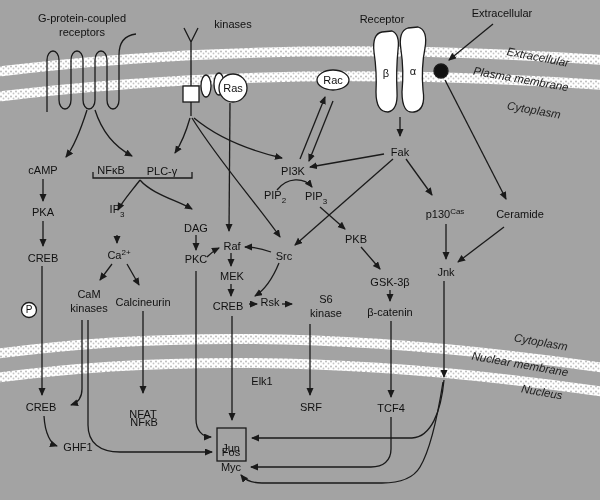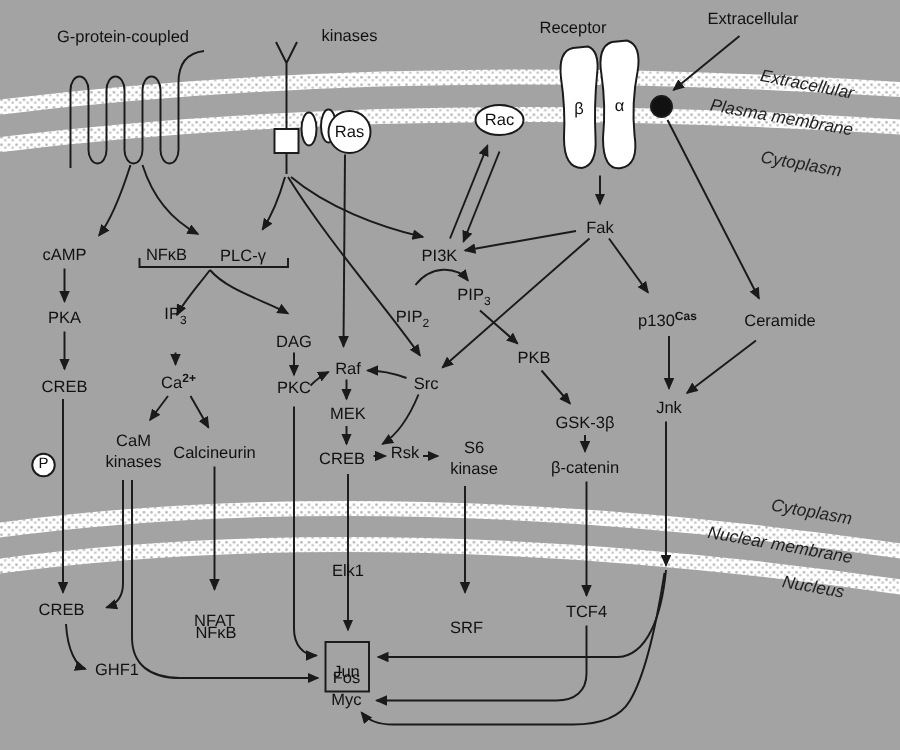--- a/index.html
+++ b/index.html
@@ -8,21 +8,21 @@
   #wires{position:absolute;left:0;top:0;}
   .lbl{position:absolute;transform:translate(-50%,-50%);white-space:nowrap;
        font-size:11px;line-height:12px;}
   .lbl2{position:absolute;transform:translate(-50%,-50%);text-align:center;
         white-space:nowrap;font-size:11px;line-height:14px;}
   .lbl2 span{display:block;}
   .mem{font-style:italic;font-size:11.5px;color:#222;}
   .r10{transform:translate(-50%,-50%) rotate(10deg);}
   .r11{transform:translate(-50%,-50%) rotate(11deg);}
   .sb{font-size:8px;}
-  .sp{font-size:8px;vertical-align:4px;font-weight:bold;}
+  .sp{font-size:8px;vertical-align:4px;}
   .greek{font-size:11px;}
 </style>
 </head>
 <body>
 
 <div id="fig">
 
   <svg id="wires" width="600" height="500" viewBox="0 0 600 500">
     <defs>
       <pattern id="stip" width="5" height="5" patternUnits="userSpaceOnUse">
@@ -111,20 +111,21 @@
       <path marker-end="url(#ah)" d="M 196,271 L 196,419 C 196,430 202,437 211,437"></path>
       <path marker-end="url(#ah)" d="M 82,320 L 82,389 C 82,398 77,403 71,405"></path>
       <path marker-end="url(#ah)" d="M 88,320 L 88,425 C 88,443 100,452 120,452 L 212,452"></path>
       <path marker-end="url(#ah)" d="M 143,311 L 143,393"></path>
       <path marker-end="url(#ah)" d="M 44,416 C 45,434 51,444 57,446"></path>
     </g>
   </svg>
 
   <div class="lbl2" style="left:82px;top:25px">
     <span>G-protein-coupled</span>
+      <span>receptors</span>
   </div>
   <div class="lbl2" style="left:233px;top:24px">
       <span>kinases</span>
   </div>
   <div class="lbl" style="left:382px;top:19px">Receptor</div>
   <div class="lbl" style="left:502px;top:13px">Extracellular</div>
   <div class="lbl greek" style="left:386px;top:73px">β</div>
   <div class="lbl greek" style="left:413px;top:71px">α</div>
   <div class="lbl" style="left:233px;top:88px">Ras</div>
   <div class="lbl" style="left:333px;top:80px">Rac</div>
@@ -148,40 +149,40 @@
     <span>CaM</span>
       <span>kinases</span>
   </div>
   <div class="lbl" style="left:143px;top:302px">Calcineurin</div>
   <div class="lbl" style="left:196px;top:228px">DAG</div>
   <div class="lbl" style="left:196px;top:259px">PKC</div>
   <div class="lbl" style="left:232px;top:246px">Raf</div>
   <div class="lbl" style="left:232px;top:276px">MEK</div>
   <div class="lbl" style="left:228px;top:306px">CREB</div>
   <div class="lbl" style="left:270px;top:302px">Rsk</div>
-  <div class="lbl2" style="left:316px;top:306px">
+  <div class="lbl2" style="left:326px;top:306px">
     <span>S6</span>
       <span>kinase</span>
   </div>
   <div class="lbl" style="left:293px;top:171px">PI3K</div>
-  <div class="lbl" style="left:275px;top:214px"><span>PIP</span><sub class="sb">2</sub></div>
+  <div class="lbl" style="left:275px;top:198px"><span>PIP</span><sub class="sb">2</sub></div>
   <div class="lbl" style="left:316px;top:199px"><span>PIP</span><sub class="sb">3</sub></div>
   <div class="lbl" style="left:284px;top:256px">Src</div>
   <div class="lbl" style="left:400px;top:152px">Fak</div>
   <div class="lbl" style="left:356px;top:239px">PKB</div>
   <div class="lbl" style="left:390px;top:282px">GSK-3β</div>
   <div class="lbl" style="left:390px;top:312px">β-catenin</div>
   <div class="lbl" style="left:445px;top:213px"><span>p130</span><sup class="sp">Cas</sup></div>
   <div class="lbl" style="left:520px;top:214px">Ceramide</div>
   <div class="lbl" style="left:446px;top:272px">Jnk</div>
 
   <div class="lbl" style="left:41px;top:407px">CREB</div>
   <div class="lbl" style="left:78px;top:447px">GHF1</div>
   <div class="lbl" style="left:143px;top:414px">NFAT</div>
   <div class="lbl" style="left:144px;top:422px">NFκB</div>
-  <div class="lbl" style="left:232px;top:381px">Elk1</div>
-  <div class="lbl" style="left:311px;top:419px">SRF</div>
+  <div class="lbl" style="left:262px;top:381px">Elk1</div>
+  <div class="lbl" style="left:311px;top:407px">SRF</div>
   <div class="lbl" style="left:391px;top:408px">TCF4</div>
   <div class="lbl" style="left:231px;top:448px">Jun</div>
   <div class="lbl" style="left:231px;top:452px">Fos</div>
   <div class="lbl" style="left:231px;top:467px">Myc</div>
 
 </div>
 
 </body></html>

